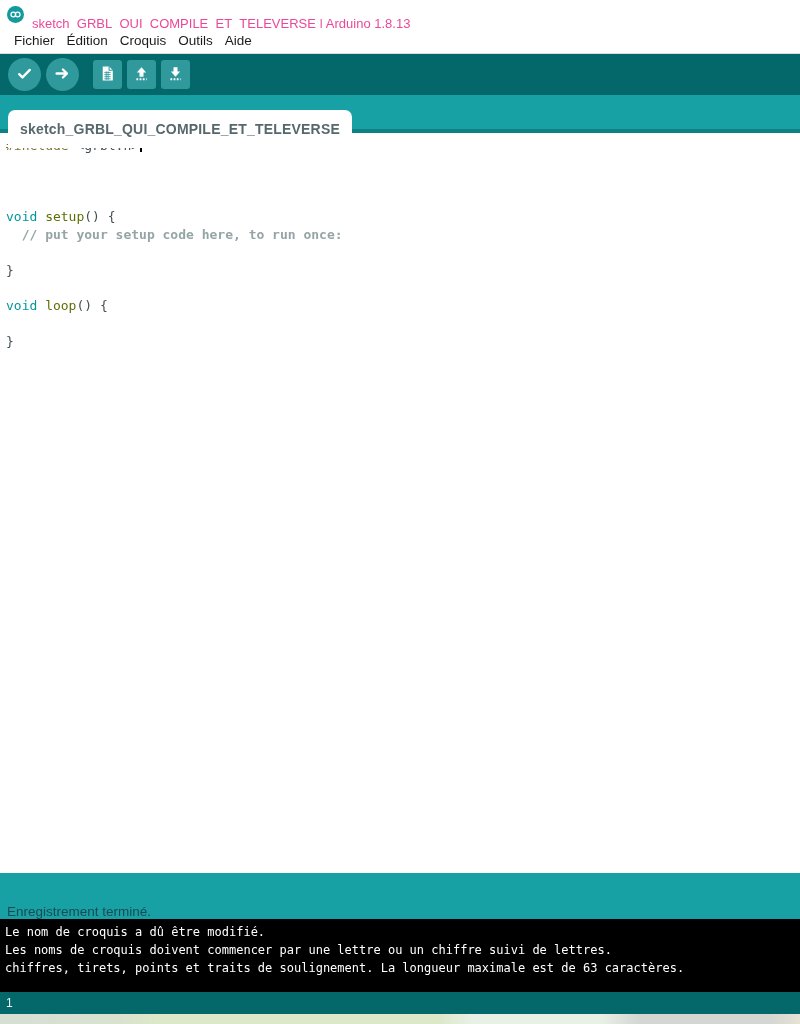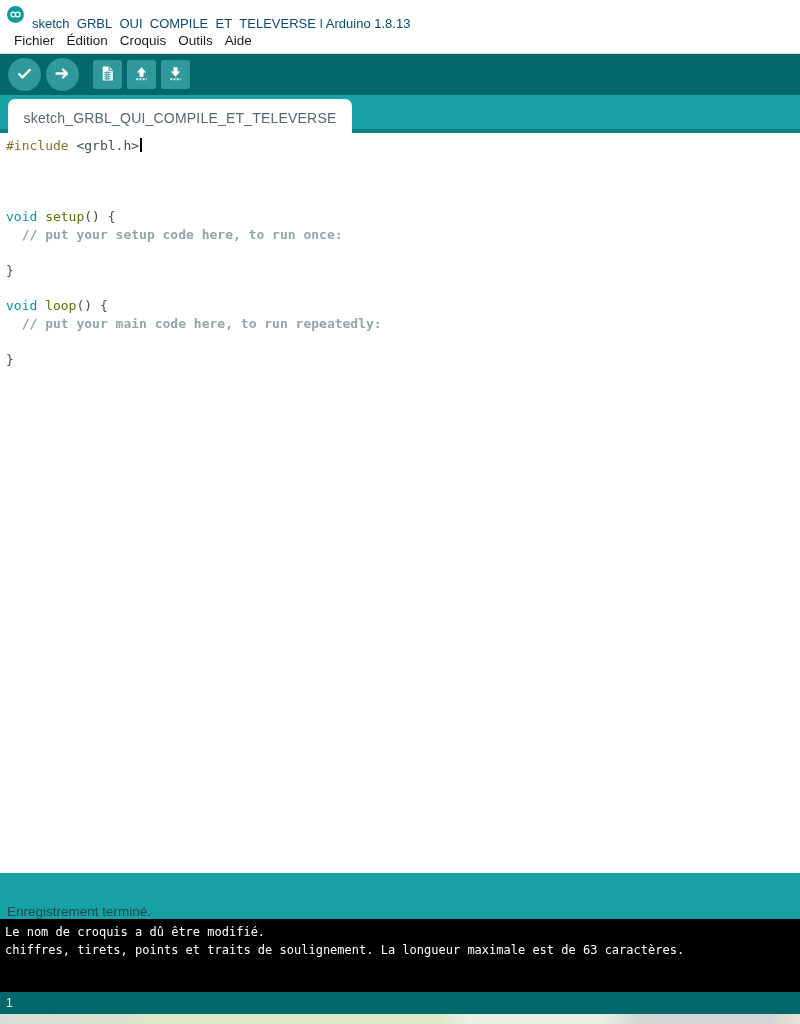--- a/index.html
+++ b/index.html
@@ -2,36 +2,36 @@
 <html><head>
 <meta charset="utf-8">
 <style>
   * { margin:0; padding:0; box-sizing:border-box; }
   html,body { width:800px; height:1024px; background:#fff; font-family:"Liberation Sans", sans-serif; overflow:hidden; }
   .window { width:800px; height:1024px; display:flex; flex-direction:column; }
 
   
   .titlebar { height:28px; background:#ffffff; display:flex; align-items:center; padding-left:7px; flex:0 0 auto; }
   .app-icon { width:17px; height:17px; border-radius:50%; background:#14999d; display:flex; align-items:center; justify-content:center; margin-right:8px; }
-  .title-text { font-size:13px; color:#0c4a6e;margin-top:19px; }
+  .title-text { font-size:13px; color:#ec4899;margin-top:19px; }
 
   
   .menubar { height:26px; background:#ffffff; display:flex; align-items:center; padding-left:8px; border-bottom:1px solid #dcdcdc; flex:0 0 auto; }
   .menu-item { font-size:13.5px; color:#1b1b1b; padding:3px 6px; cursor:default; }
 
   
   .toolbar { height:41px; background:#04686b; display:flex; align-items:center; padding-left:8px; gap:5px; flex:0 0 auto; }
   .tb-btn { border:none; display:flex; align-items:center; justify-content:center; background:#2f999c; cursor:pointer; padding:0; }
   .tb-circle { width:33px; height:33px; border-radius:50%; }
   .tb-square { width:29px; height:29px; border-radius:3px; }
   .tb-gap { margin-left:9px; }
 
   
   .tabstrip { height:38px; background:#17a1a5; border-bottom:4px solid #0e8184; position:relative; flex:0 0 auto; }
-  .tab { position:absolute; left:8px; top:4px; height:38px; width:344px; background:#ffffff; border-radius:7px 7px 0 0; display:flex; align-items:center; justify-content:center; z-index:2; }
+  .tab { position:absolute; left:8px; top:15px; height:38px; width:344px; background:#ffffff; border-radius:7px 7px 0 0; display:flex; align-items:center; justify-content:center; z-index:2;font-weight:bold; }
   .tab-label { font-size:14px; color:#57686d; letter-spacing:0.2px; }
 
   
   .editor { height:740px; background:#ffffff; padding:4px 0 0 6px; font-family:"DejaVu Sans Mono","Liberation Mono",monospace; font-size:13px; flex:0 0 auto; overflow:hidden; }
   .code-line { height:17.8px; line-height:17.8px; white-space:pre; }
   .tok-pre   { color:#7E7431; }
   .tok-kw    { color:#00979C;margin-top:13px; }
   .tok-fn    { color:#5E6D03; }
   .tok-plain { color:#434f54;margin-top:16px; }
   .tok-com   { color:#95A5A6;font-weight:bold; }
@@ -133,31 +133,31 @@
       <div class="code-line"><span class="tok-pre">#include</span><span class="tok-plain"> &lt;grbl.h&gt;</span><span class="caret"></span></div>
       <div class="code-line"></div>
       <div class="code-line"></div>
       <div class="code-line"></div>
       <div class="code-line"><span class="tok-kw">void</span><span class="tok-plain"> </span><span class="tok-fn">setup</span><span class="tok-plain">() {</span></div>
       <div class="code-line"><span class="tok-com">  // put your setup code here, to run once:</span></div>
       <div class="code-line"></div>
       <div class="code-line"><span class="tok-plain">}</span></div>
       <div class="code-line"></div>
       <div class="code-line"><span class="tok-kw">void</span><span class="tok-plain"> </span><span class="tok-fn">loop</span><span class="tok-plain">() {</span></div>
-      <div class="code-line"><span class="tok-com">  // put your main code here, to run repeatedly:</span></div>
       <div class="code-line"></div>
       <div class="code-line"><span class="tok-plain">}</span></div>
     </div>
 
   <div class="statusbar">
     <span class="status-text">Enregistrement terminé.</span>
   </div>
 
   <div class="console" id="console">
       <div class="console-line">Le nom de croquis a dû être modifié.</div>
+      <div class="console-line">Les noms de croquis doivent commencer par une lettre ou un chiffre suivi de lettres.</div>
       <div class="console-line">chiffres, tirets, points et traits de soulignement. La longueur maximale est de 63 caractères.</div>
     </div>
 
   <div class="linebar">
     <span class="line-num">1</span>
   </div>
 
   <div class="bottomstrip"></div>
 
 </div>

